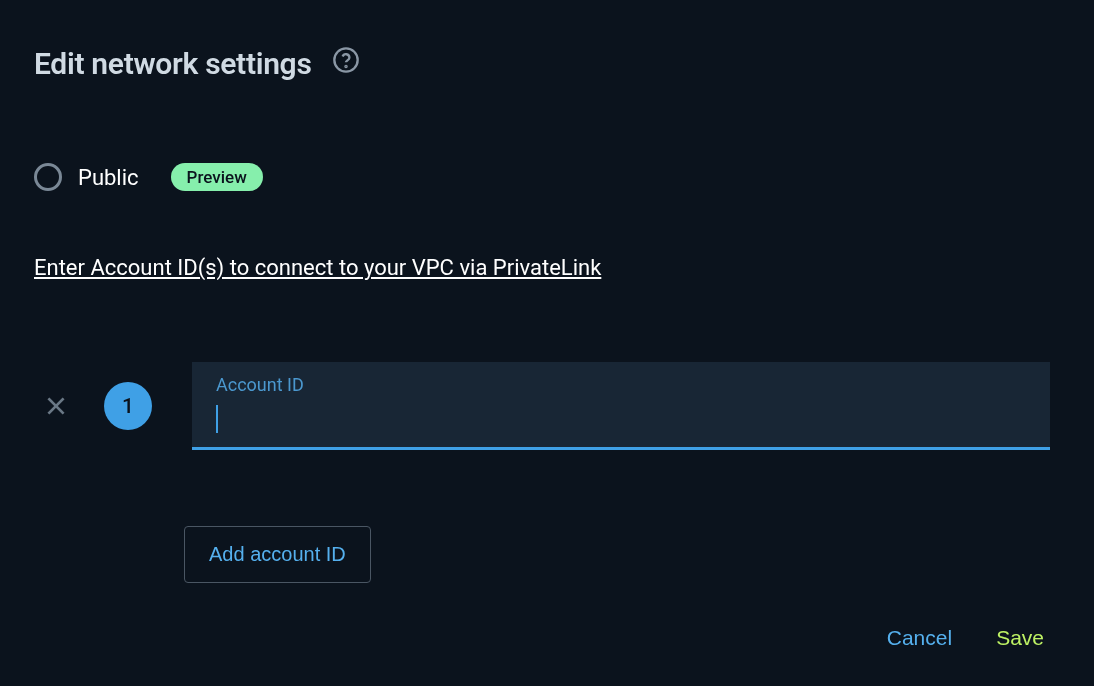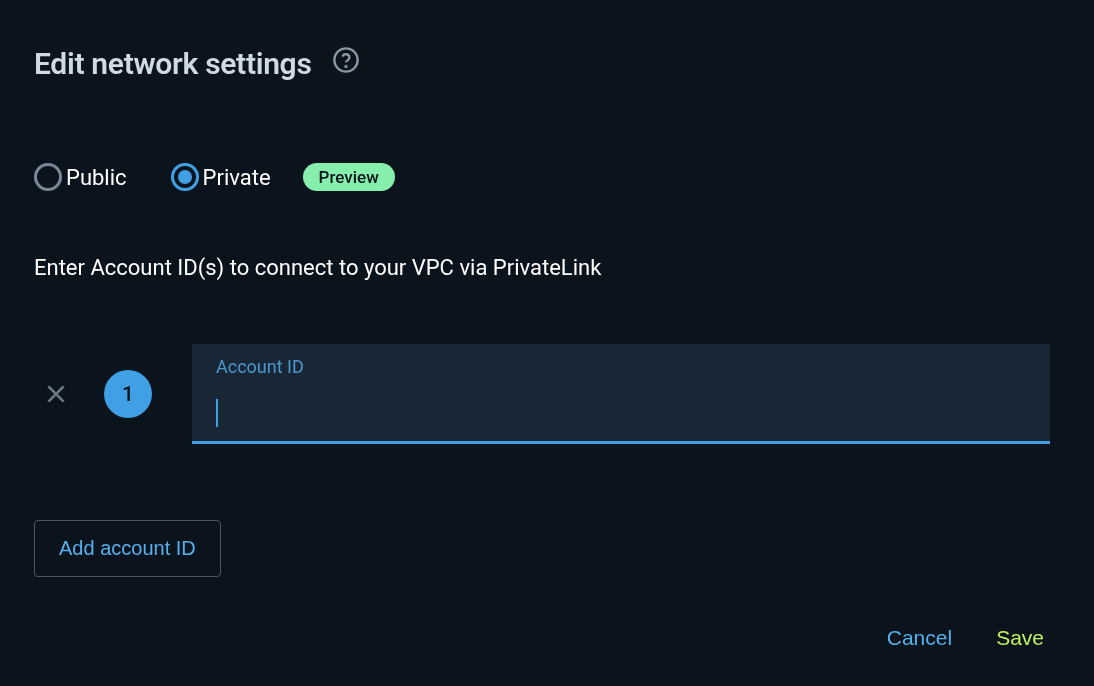--- a/index.html
+++ b/index.html
@@ -57,21 +57,21 @@
 
     .radio-group {
       display: flex;
       align-items: center;
       gap: 24px;
     }
 
     .radio-option {
       display: flex;
       align-items: center;
-      gap: 4px;
+      gap: 16px;
       cursor: pointer;
     }
 
     .radio-circle {
       width: 28px;
       height: 28px;
       border: 3px solid #7a8896;
       border-radius: 50%;
       display: flex;
       align-items: center;
@@ -102,21 +102,22 @@
       font-weight: 500;
       padding: 4px 16px;
       border-radius: 18px;
       margin-left: 8px;
     }
 
     .instruction-text {
       font-size: 22px;
       color: #fff;
       font-weight: 400;
-      margin-bottom: 64px;
+      margin-bottom: 82px;
+      text-decoration: underline;
     }
 
     .account-row {
       display: flex;
       align-items: center;
       gap: 40px;
       margin-bottom: 76px;
     }
 
     .remove-btn {
@@ -146,21 +147,21 @@
       font-weight: 500;
       margin-left: -8px;
     }
 
     .input-wrapper {
       flex: 1;
       position: relative;
       background: #182635;
       border-bottom: 3px solid #3fa0e6;
       padding: 12px 24px 10px 24px;
-      height: 100px;
+      height: 88px;
       margin-right: 10px;
     }
 
     .input-label {
       font-size: 18px;
       color: #4b98cf;
       display: block;
       margin-bottom: 4px;
     }
 
@@ -177,20 +178,21 @@
     .cursor-line {
       position: absolute;
       left: 24px;
       bottom: 14px;
       width: 2px;
       height: 28px;
       background: #3fa0e6;
     }
 
     .add-button-wrapper {
+      margin-left: 150px;
     }
 
     .add-button {
       border: 1px solid #4a5663;
       background: transparent;
       color: #55b0ee;
       font-size: 20px;
       padding: 16px 24px;
       border-radius: 4px;
       cursor: pointer;
@@ -236,26 +238,20 @@
       <circle cx="12" cy="17.5" r="0.5" fill="currentColor"></circle>
     </svg>
   </span>
 </div>
 
 <div class="network-row">
   <div class="radio-group">
     <div class="radio-option">
       <span class="radio-circle"></span>
       <span class="radio-label">Public</span>
-    </div>
-    <div class="radio-option" style="margin-left:20px;">
-      <span class="radio-circle checked">
-        <span class="radio-dot"></span>
-      </span>
-      <span class="radio-label">Private</span>
     </div>
     <span class="preview-badge">Preview</span>
   </div>
 </div>
 
 <p class="instruction-text">Enter Account ID(s) to connect to your VPC via PrivateLink</p>
 
 <div class="account-row">
   <button class="remove-btn">
     <svg width="26" height="26" viewBox="0 0 24 24">

